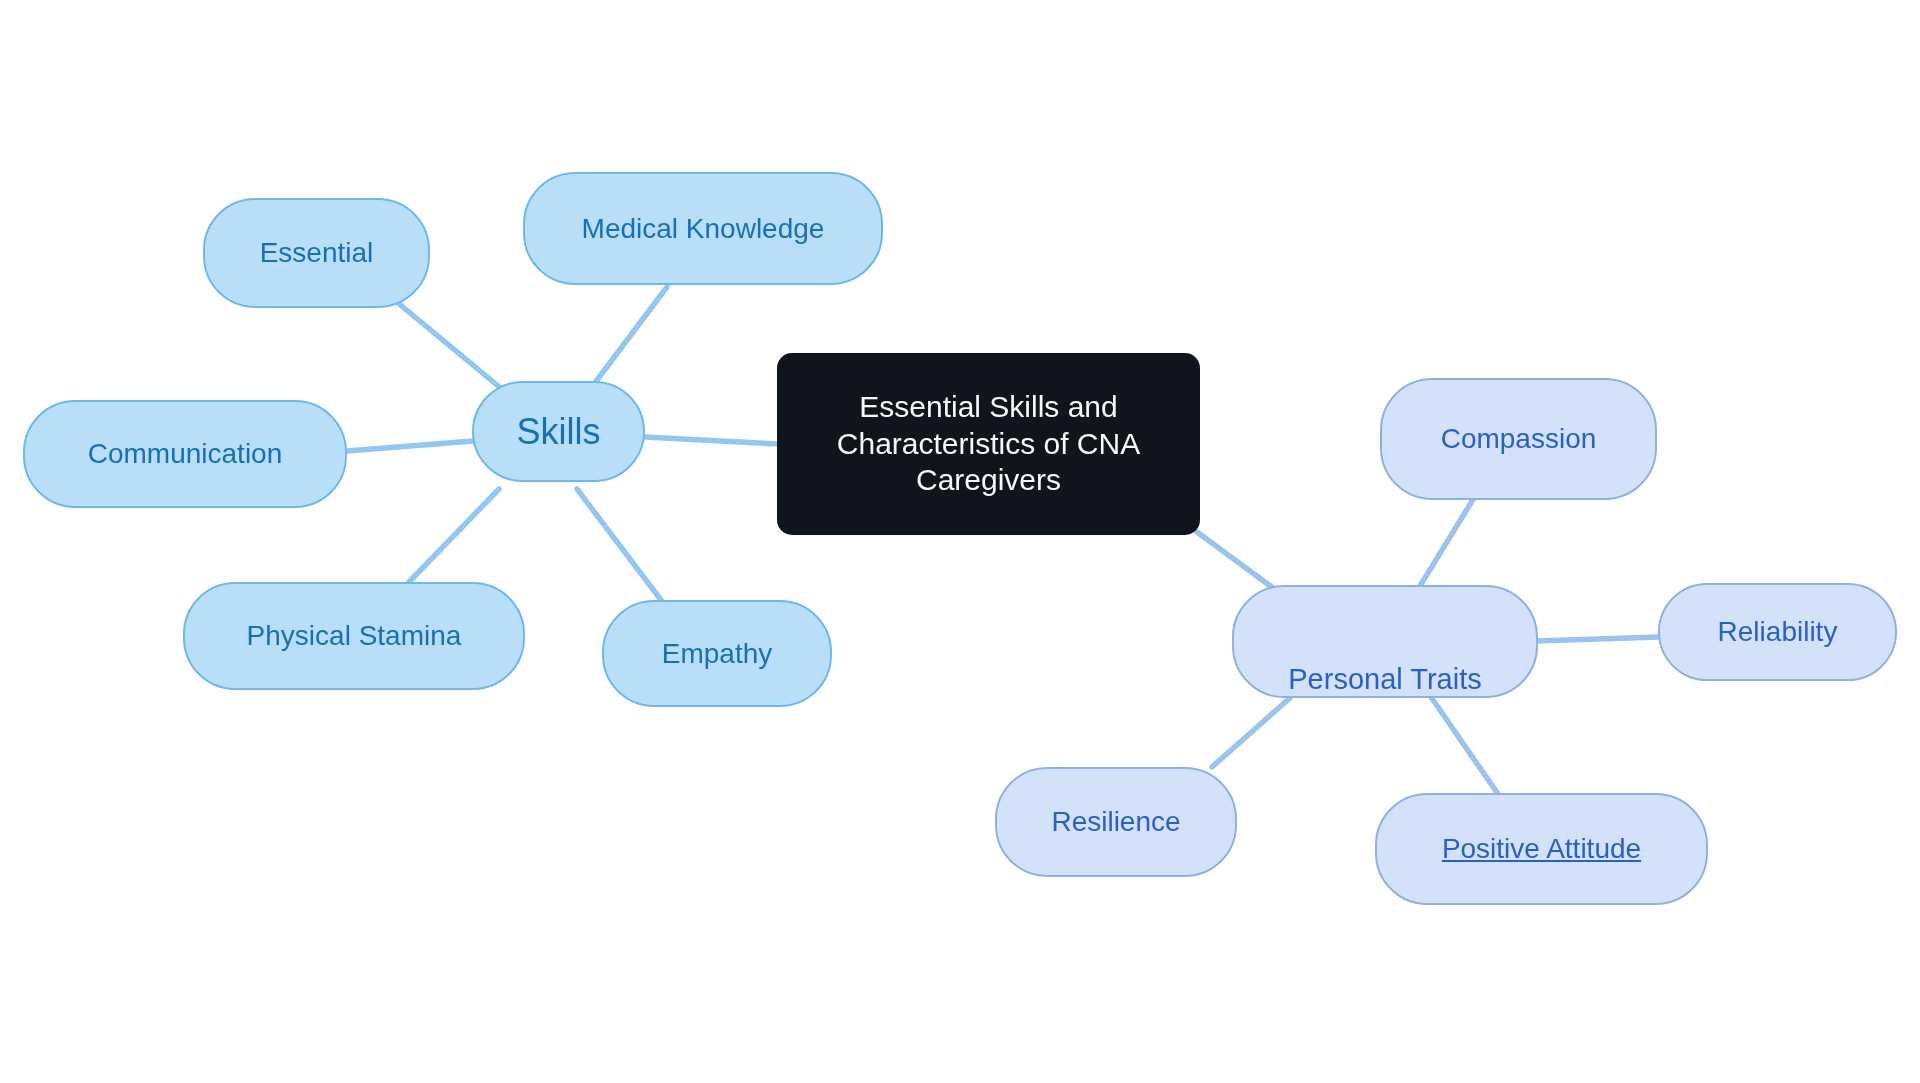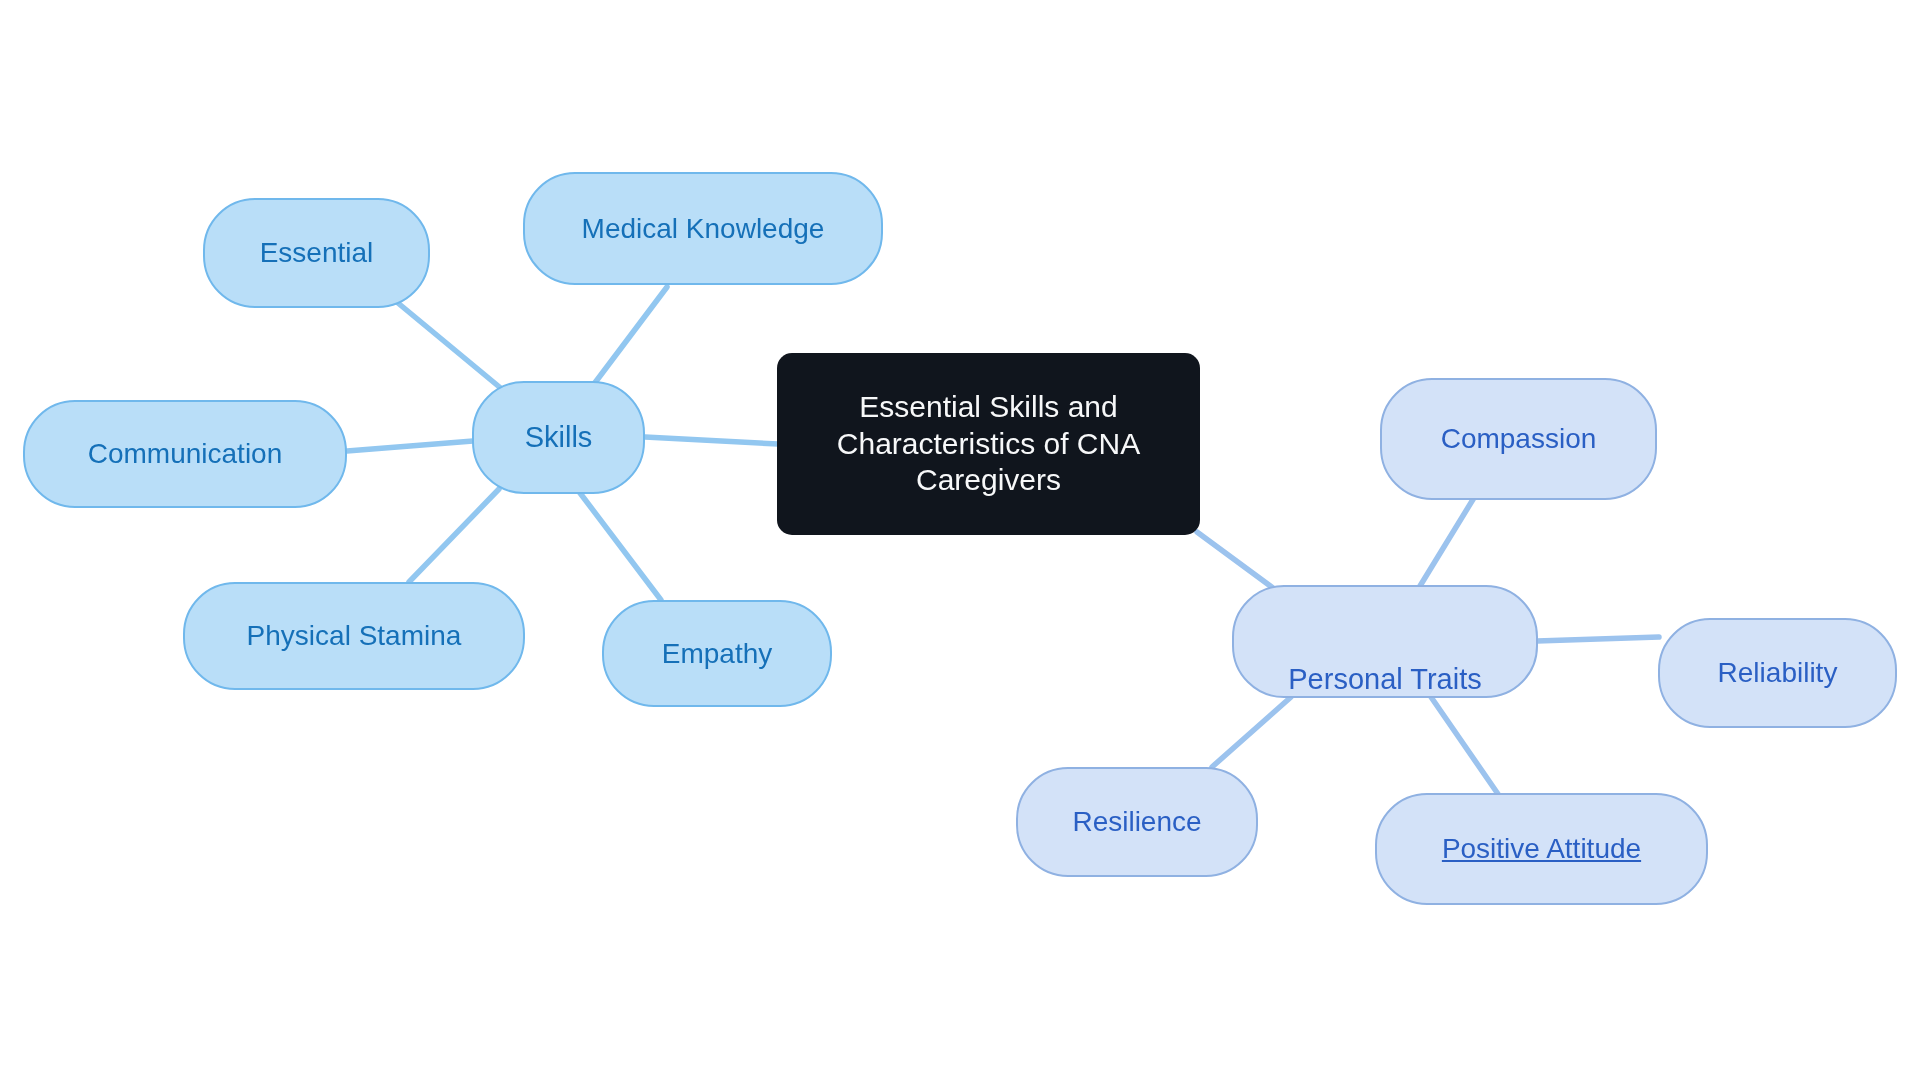--- a/index.html
+++ b/index.html
@@ -74,21 +74,21 @@
     <line class="edge-right" x1="1480" y1="488" x2="1420" y2="586"></line>
     <line class="edge-right" x1="1537" y1="641" x2="1659" y2="637"></line>
     <line class="edge-right" x1="1291" y1="697" x2="1212" y2="767"></line>
     <line class="edge-right" x1="1431" y1="697" x2="1498" y2="794"></line>
   </svg>
 
   <div class="node node-central" style="left:777px; top:353px; width:423px; height:182px;">
     <span class="node-label">Essential Skills and Characteristics of CNA Caregivers</span>
   </div>
 
-  <div class="node node-left" style="left:472px; top:381px; width:173px; height:113px; font-size:29px;">
+  <div class="node node-left" style="left:472px; top:381px; width:173px; height:101px; font-size:36px;">
     <span class="node-label">Skills</span>
   </div>
 
   <div class="node node-left" style="left:203px; top:198px; width:227px; height:110px;">
     <span class="node-label">Essential</span>
   </div>
 
   <div class="node node-left" style="left:523px; top:172px; width:360px; height:113px;">
     <span class="node-label">Medical Knowledge</span>
   </div>
@@ -106,25 +106,25 @@
   </div>
 
   <div class="node node-right" style="left:1232px; top:585px; width:306px; height:113px; font-size:29px;align-items:flex-end;">
     <span class="node-label">Personal Traits</span>
   </div>
 
   <div class="node node-right" style="left:1380px; top:378px; width:277px; height:122px;">
     <span class="node-label">Compassion</span>
   </div>
 
-  <div class="node node-right" style="left:1658px; top:618px; width:239px; height:110px;">
+  <div class="node node-right" style="left:1658px; top:583px; width:239px; height:98px;">
     <span class="node-label">Reliability</span>
   </div>
 
-  <div class="node node-right" style="left:1016px; top:767px; width:242px; height:110px;">
+  <div class="node node-right" style="left:995px; top:767px; width:242px; height:110px;">
     <span class="node-label">Resilience</span>
   </div>
 
   <div class="node node-right" style="left:1375px; top:793px; width:333px; height:112px;text-decoration:underline;">
     <span class="node-label">Positive Attitude</span>
   </div>
 
 </div>
 
 </body></html>

